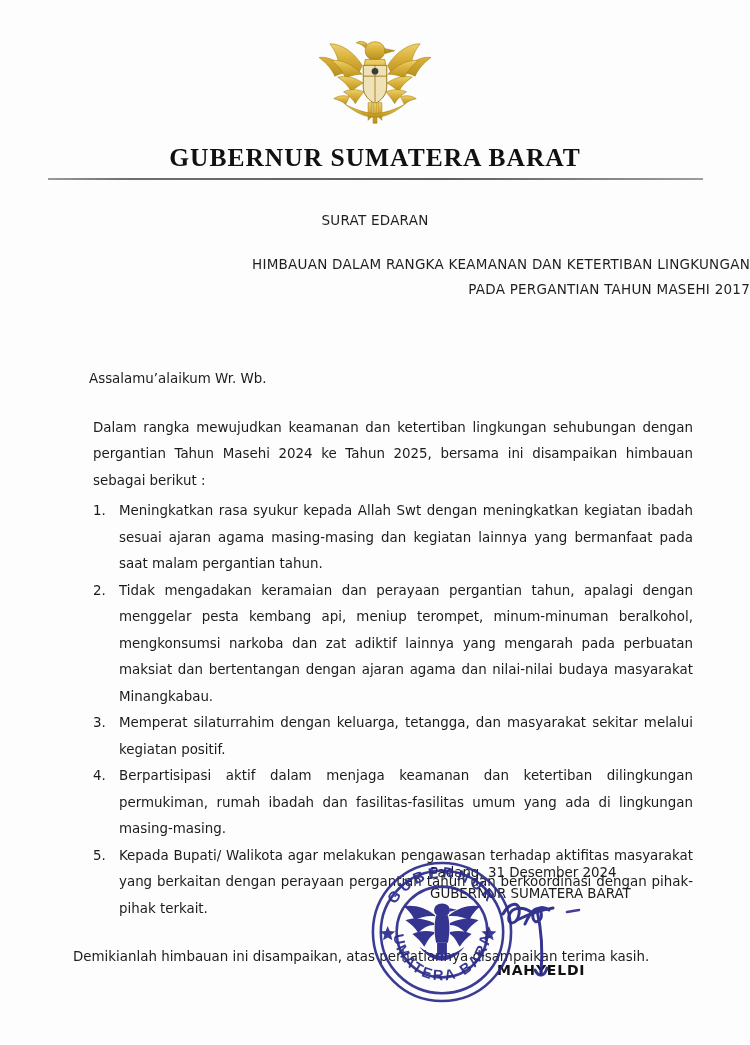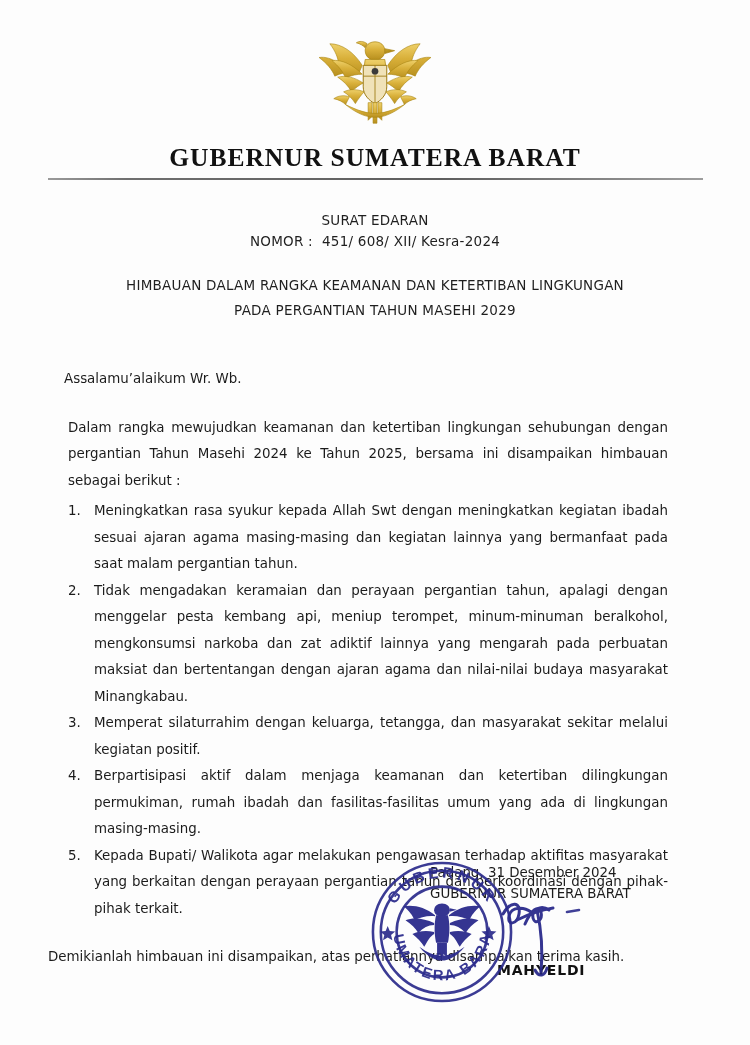--- a/index.html
+++ b/index.html
@@ -80,27 +80,27 @@
     left: 0;
     width: 750px;
     text-align: center;
     font-size: 13.5px;
     letter-spacing: 0.25px;
     color: #1f1f1f;
   }
   .title-block .ln { line-height: 21px; white-space: pre; }
   .title-block .gap-1 { height: 21px; }
   .title-block .tentang { margin-top: 0; }
-  .title-block .subject { line-height: 25px; }
+  .title-block .subject { line-height: 25px; text-align: right; }
 
   
   .body-area {
     position: absolute;
     top: 366px;
-    left: 64px;
+    left: 89px;
     width: 604px;
     font-size: 13.4px;
     line-height: 26.5px;
     color: #1b1b1b;
   }
   .salam { margin: 0 0 22px 0; }
   .intro {
     margin: 0 0 4px 4px;
     text-align: justify;
     text-justify: inter-word;
@@ -231,24 +231,23 @@
         </g>
       </svg>
     </span>
   </div>
 
   <div class="header-title">GUBERNUR SUMATERA BARAT</div>
   <div class="header-rule"></div>
 
   <div class="title-block">
     <div class="ln">SURAT EDARAN</div>
-    <div class="ln">NOMOR :  451/ 608/ XII/ Kesra-2024</div>
     <div class="gap-1"></div>
     <div class="ln subject">HIMBAUAN DALAM RANGKA KEAMANAN DAN KETERTIBAN LINGKUNGAN</div>
-    <div class="ln subject">PADA PERGANTIAN TAHUN MASEHI 2029</div>
+    <div class="ln subject">PADA PERGANTIAN TAHUN MASEHI 2017</div>
   </div>
 
   <div class="body-area">
     <p class="salam">Assalamu’alaikum Wr. Wb.</p>
     <p class="intro">Dalam rangka mewujudkan keamanan dan ketertiban lingkungan sehubungan dengan pergantian Tahun Masehi 2024 ke Tahun 2025, bersama ini disampaikan himbauan sebagai berikut :</p>
 
     <ol class="points">
       <li>
         <span class="num">1.</span>
         <span>Meningkatkan rasa syukur kepada Allah Swt dengan meningkatkan kegiatan ibadah sesuai ajaran agama masing-masing dan kegiatan lainnya yang bermanfaat pada saat malam pergantian tahun.</span>

